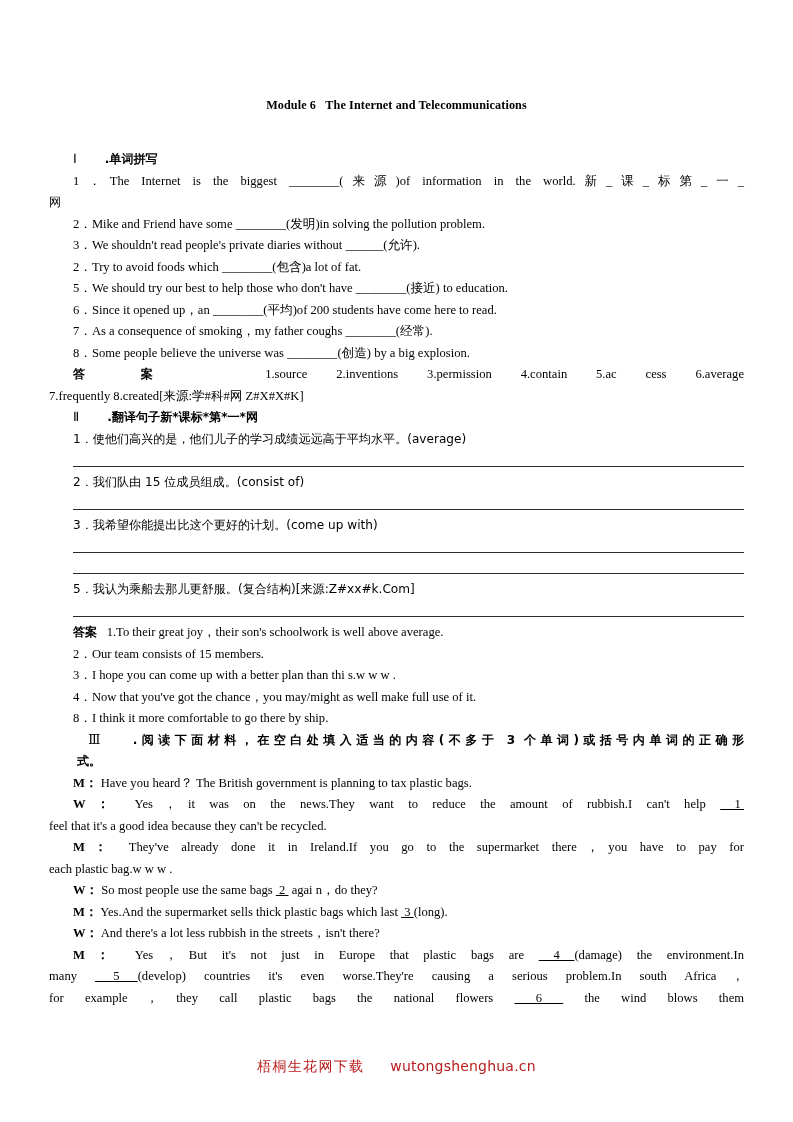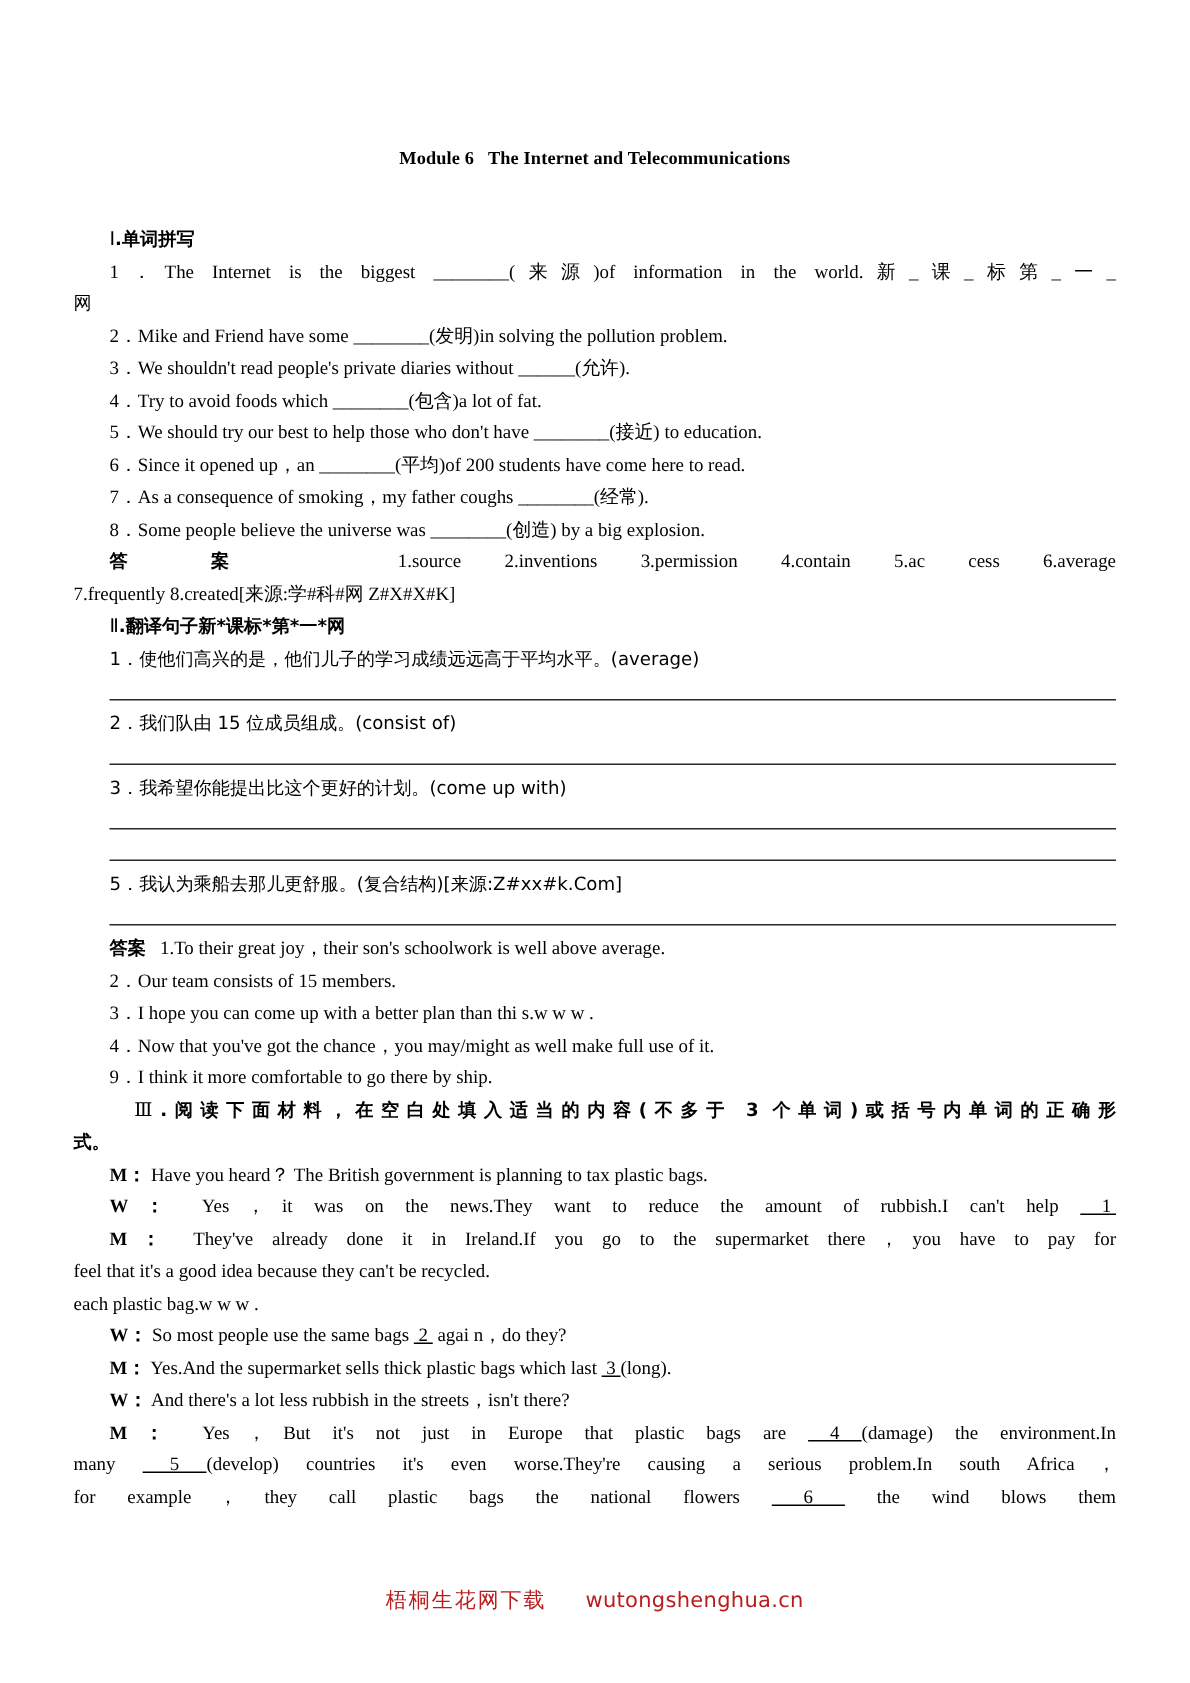--- a/index.html
+++ b/index.html
@@ -59,20 +59,21 @@
     text-indent: 0;
   }
   .cn {
     font-family: "DejaVu Sans", sans-serif;
     font-size: 12.1px;
   }
   .cnb {
     font-family: "DejaVu Sans", sans-serif;
     font-size: 12.1px;
     font-weight: bold;
+    margin-left: 28px;
   }
   .num-blank { text-decoration: underline; white-space: pre; }
   .ansrow {
     height: 21.5px;
     display: flex;
     align-items: flex-end;
   }
   .ansrow .rule {
     flex: 1;
     border-bottom: 1px solid #2b2b2b;
@@ -119,21 +120,21 @@
   </div>
 
   <div class="spacer-1"></div>
 
   <div class="sec-head"><span class="roman">Ⅰ</span><span class="cnb">.单词拼写</span></div>
 
   <p class="line ind justall"><span>1．The Internet is the biggest ________(来源)of information in the world.新_课_标第_一_</span></p>
   <p class="line noind"><span class="cn">网</span></p>
   <p class="line ind"><span>2．Mike and Friend have  some ________(发明)in solving the pollution problem.</span></p>
   <p class="line ind"><span>3．We shouldn't read people's private diaries without ______(允许).</span></p>
-  <p class="line ind"><span>4．Try to avoid foods which ________(包含)a lot of fat.</span></p>
+  <p class="line ind"><span>2．Try to avoid foods which ________(包含)a lot of fat.</span></p>
   <p class="line ind"><span>5．We should try our best to help those who don't have ________(接近) to education.</span></p>
   <p class="line ind"><span>6．Since it opened up，an ________(平均)of 200 students have come here to read.</span></p>
   <p class="line ind"><span>7．As a consequence of smoking，my father coughs ________(经常).</span></p>
   <p class="line ind"><span>8．Some people believe the universe was ________(创造) by a big explosion.</span></p>
 
   <p class="line ind justall"><span class="ans-label">答 案</span><span class="sp">   </span><span>1.source    2.inventions    3.permission    4.contain    5.ac  cess    6.average</span></p>
   <p class="line noind"><span>7.frequently    8.created[来源:学#科#网 Z#X#X#K]</span></p>
 
   <div class="sec-head"><span class="roman">Ⅱ</span><span class="cnb">.翻译句子新*课标*第*一*网</span></div>
 
@@ -154,31 +155,31 @@
     </div>
   <p class="line ind"><span class="cn">5．我认为乘船去那儿更舒服。(复合结构)[来源:Z#xx#k.Com]</span></p>
   <div class="ansrow short">
       <div class="rule"></div>
     </div>
 
   <p class="line ind"><span class="ans-label">答案</span><span class="sp">   </span><span>1.To their great joy，their son's schoolwork is well above average.</span></p>
   <p class="line ind"><span>2．Our team consists of 15 members.</span></p>
   <p class="line ind"><span>3．I hope you can come up with a better plan than thi s.w     w w .</span></p>
   <p class="line ind"><span>4．Now that you've got the chance，you may/might as well make full use of it.</span></p>
-  <p class="line ind"><span>9．I think it more comfortable to go there by ship.</span></p>
+  <p class="line ind"><span>8．I think it more comfortable to go there by ship.</span></p>
 
   <p class="line ind justall"><span class="sp">  </span><span class="roman">Ⅲ</span><span class="cnb">.阅读下面材料，在空白处填入适当的内容(不多于 3 个单词)或括号内单词的正确形</span></p>
   <p class="line noind"><span class="cnb">式。</span></p>
 
   <p class="line ind"><span class="bold">M：</span><span class="sp"> </span><span>Have you heard？ The British government is planning to tax plastic bags.</span></p>
 
   <p class="line ind justall"><span class="bold">W：</span><span class="sp"> </span><span>Yes，it was on the news.They want to reduce the amount of rubbish.I can't help </span><span class="num-blank"> 1 </span></p>
+  <p class="line noind"><span>feel that it's  a good idea because they can't be recycled.</span></p>
+
   <p class="line ind justall"><span class="bold">M：</span><span class="sp"> </span><span>They've already done it in Ireland.If you go to the supermarket there，you have to pay for </span></p>
-
-  <p class="line noind"><span>feel that it's  a good idea because they can't be recycled.</span></p>
   <p class="line noind"><span>each plastic bag.w     w w .</span></p>
 
   <p class="line ind"><span class="bold">W：</span><span class="sp"> </span><span>So most people use the same bags </span><span class="num-blank"> 2 </span><span> agai n，do they?</span></p>
 
   <p class="line ind"><span class="bold">M：</span><span class="sp"> </span><span>Yes.And the supermarket sells thick plastic bags which last </span><span class="num-blank"> 3 </span><span>(long).</span></p>
 
   <p class="line ind"><span class="bold">W：</span><span class="sp"> </span><span>And there's a lot less rubbish in the streets，isn't there?</span></p>
 
   <p class="line ind justall"><span class="bold">M：</span><span class="sp"> </span><span>Yes，But it's not just in Europe that plastic bags are </span><span class="num-blank"> 4 </span><span>(damage) the environment.In</span></p>
   <p class="line noind justall"><span>many </span><span class="num-blank"> 5 </span><span>(develop) countries it's even worse.They're causing a serious problem.In south Africa，</span></p>

